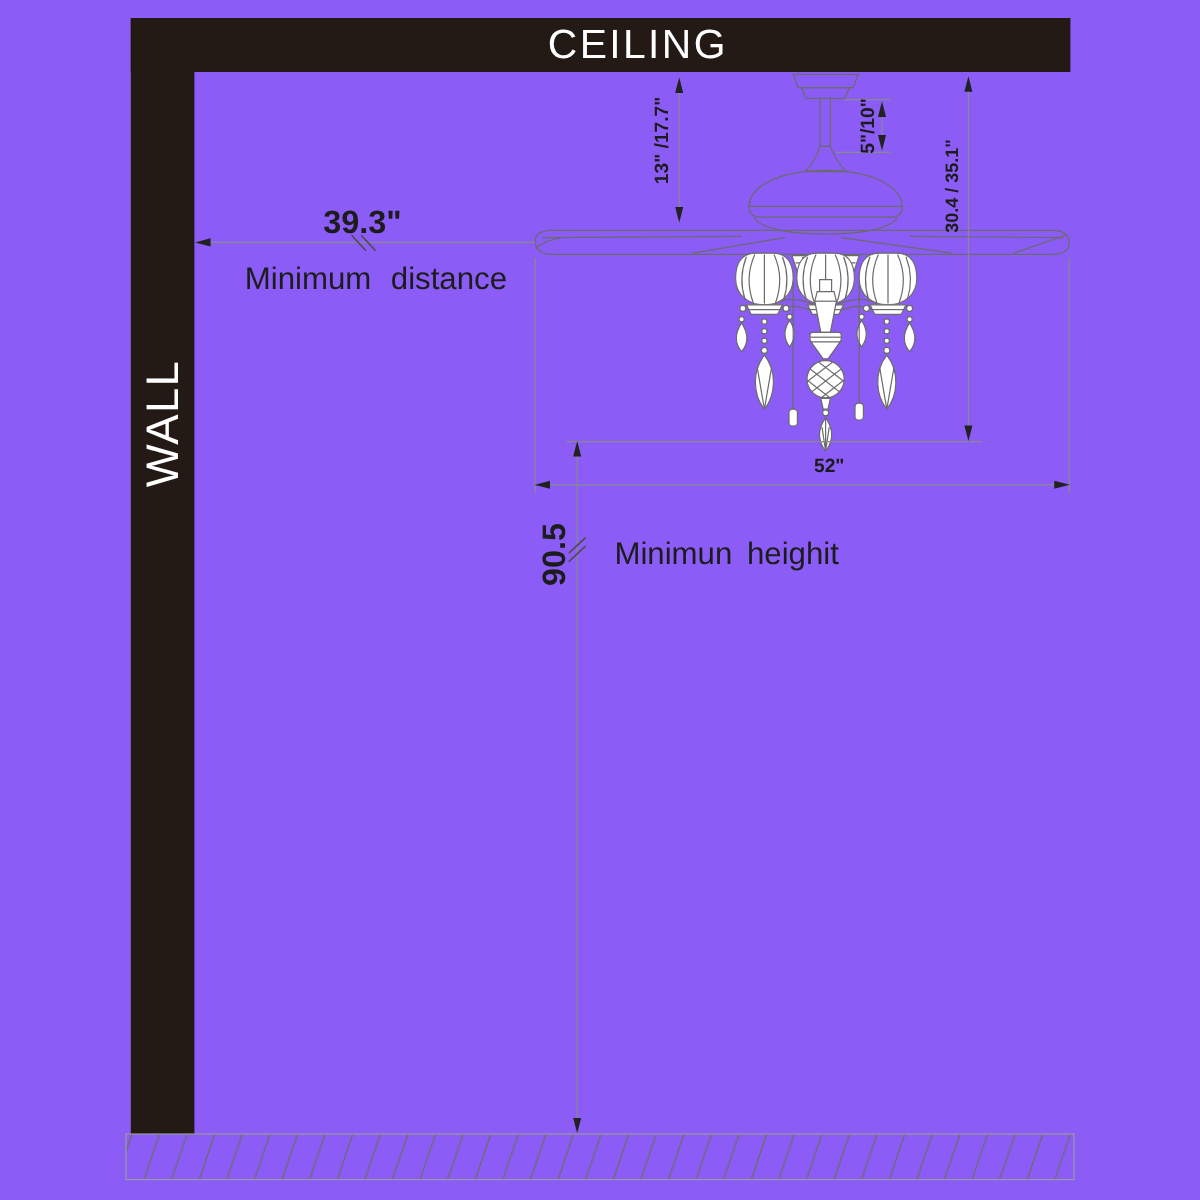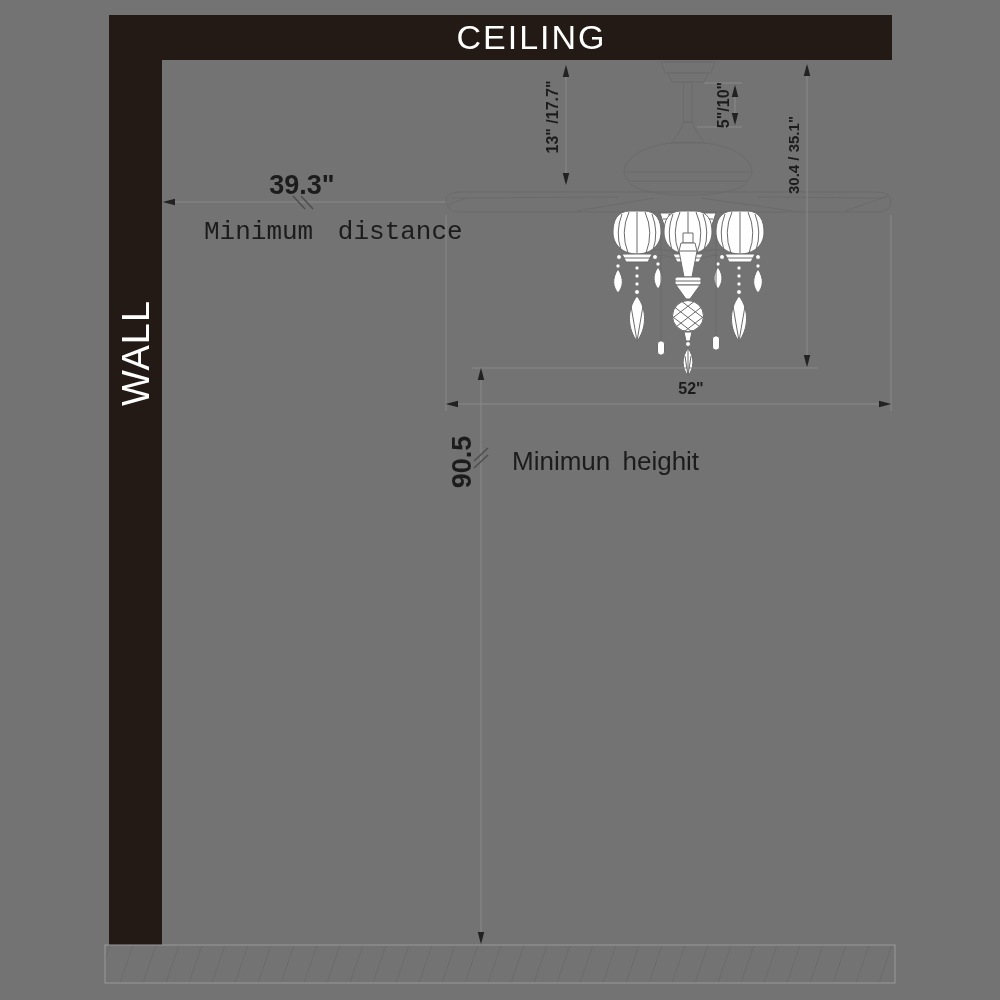--- a/index.html
+++ b/index.html
@@ -3,38 +3,38 @@
 <meta charset="utf-8">
 <style>
   :root{
     --structure:#241a15;
     --line:#6b6b6b;
     --dimline:#8a8a8a;
     --text:#1c1c1c;
   }
   html,body{margin:0;padding:0;background:#ffffff;}
   #stage{
-    position:relative;width:1000px;height:1000px;background:#737373;overflow:hidden;
+    position:relative;width:1000px;height:1000px;background:#8b5cf6;overflow:hidden;
     font-family:"Liberation Sans","DejaVu Sans",sans-serif;color:var(--text);
   }
   #drawing{position:absolute;left:0;top:0;}
   .lbl{position:absolute;white-space:nowrap;}
   .lbl-ceiling{
     left:109px;top:15px;width:783px;height:45px;display:flex;align-items:center;justify-content:center;
     padding-left:62px;box-sizing:border-box;color:#fff;font-size:34px;letter-spacing:2px;font-weight:400;
   }
   .lbl-wall{
     left:76px;top:329px;width:120px;height:48px;display:flex;align-items:center;justify-content:center;
     transform:rotate(-90deg);color:#fff;font-size:38px;letter-spacing:1px;font-weight:400;
   }
   .lbl-min-distance-value{
     left:240px;top:170px;width:124px;text-align:center;font-size:27px;font-weight:700;
   }
   .lbl-min-distance{
-    left:204px;top:217px;font-size:26px;word-spacing:9px;font-family:Liberation Mono, monospace;
+    left:204px;top:217px;font-size:26px;word-spacing:9px;
   }
   .lbl-min-height-value{
     left:430px;top:448px;width:64px;height:28px;display:flex;align-items:center;justify-content:center;
     transform:rotate(-90deg);font-size:27px;font-weight:700;
   }
   .lbl-min-height{
     left:495px;top:446px;font-size:26px;word-spacing:5px;margin-left:17px;
   }
   .lbl-dim{font-weight:700;font-size:16px;display:flex;align-items:center;justify-content:center;}
   .lbl-hanger{left:508px;top:107px;width:90px;height:20px;transform:rotate(-90deg);}

